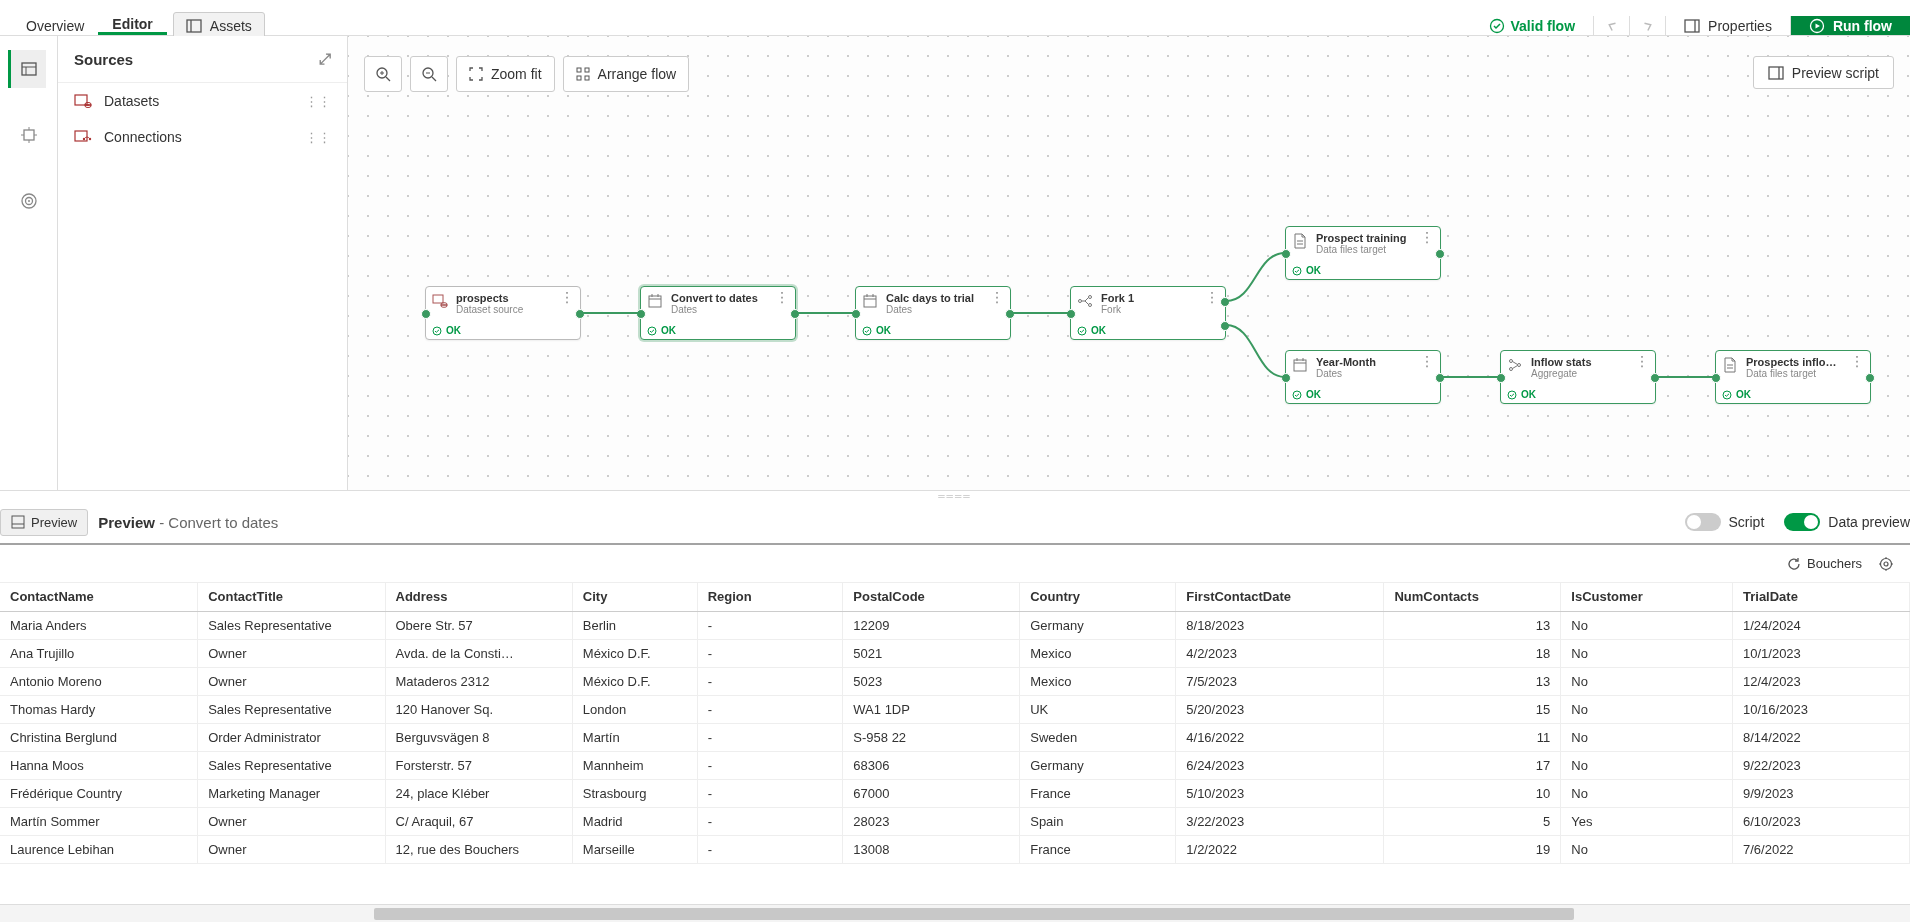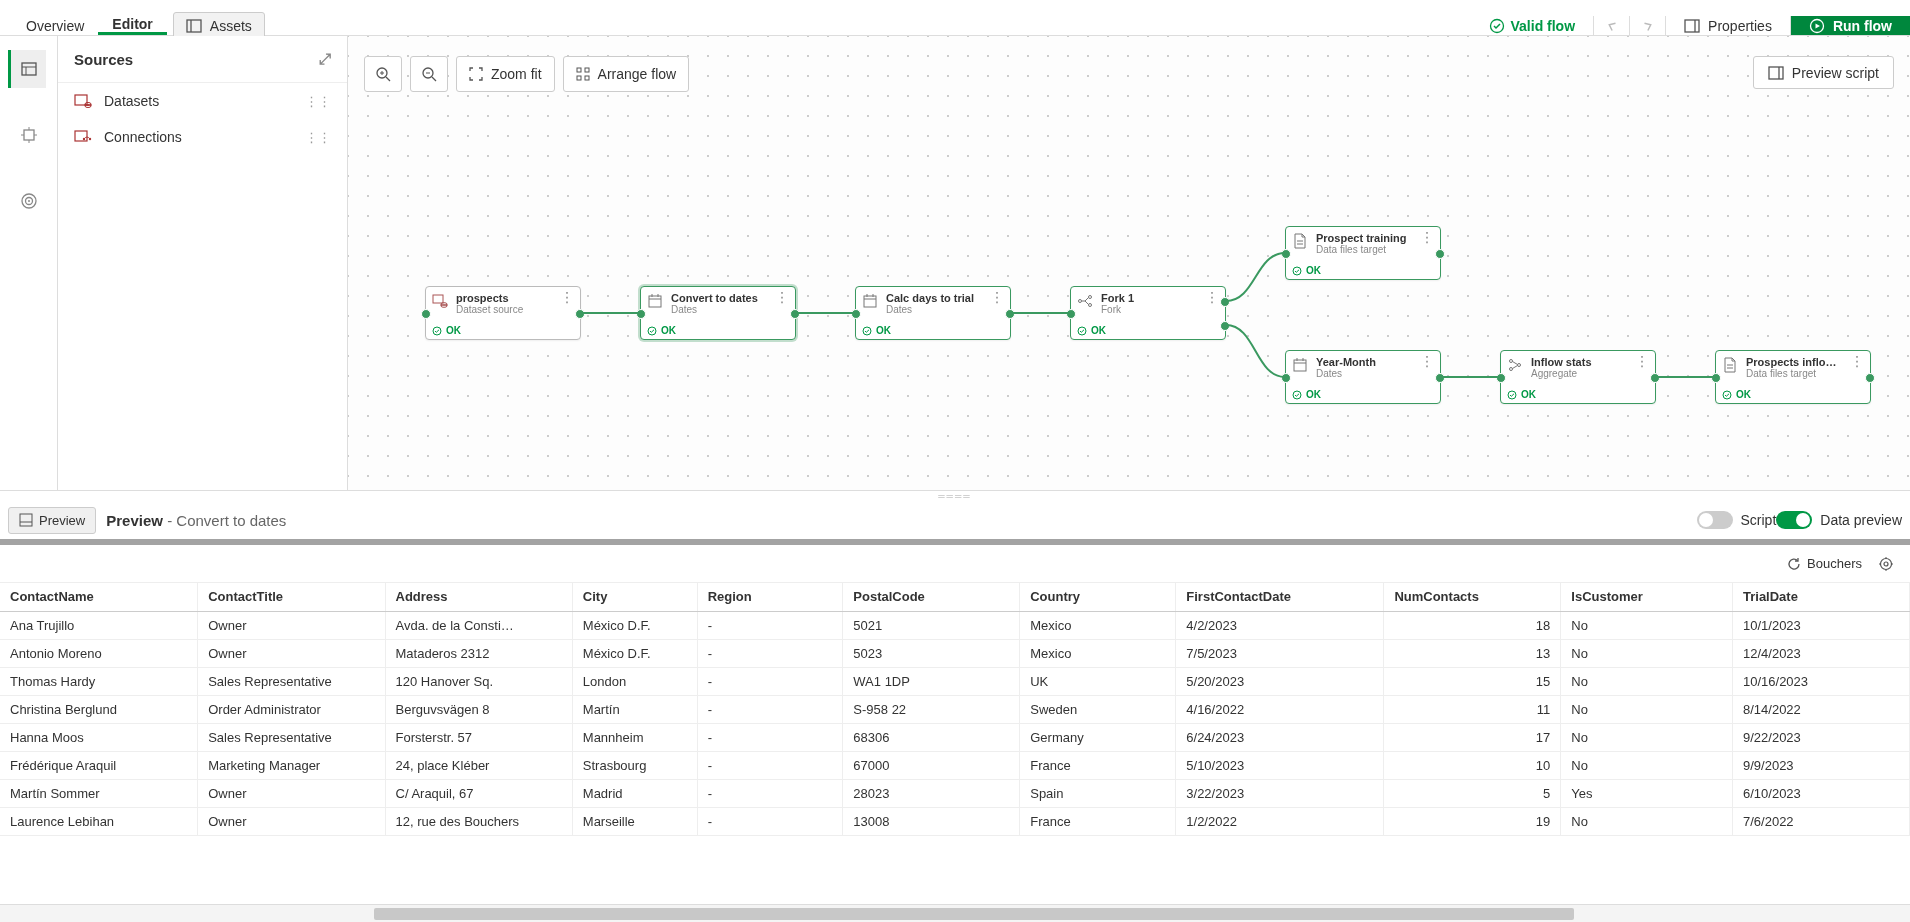--- a/index.html
+++ b/index.html
@@ -38,26 +38,26 @@
 .node-menu{color:#888;font-size:14px;line-height:10px;cursor:pointer}
 .node-foot{position:absolute;bottom:3px;left:6px;display:flex;align-items:center;gap:4px;font-size:10px;color:#009845;font-weight:700}
 .port{position:absolute;width:10px;height:10px;background:#3a9960;border-radius:50%;border:1px solid #fff}
 .port.in{left:-5px;top:22px}
 .port.out{right:-5px;top:22px}
 .port.out-up{right:-5px;top:10px}
 .port.out-dn{right:-5px;top:34px}
 .edge{position:absolute;stroke:#3a9960;stroke-width:2;fill:none;z-index:1}
 .bottom-panel{height:432px;border-top:1px solid #ddd;display:flex;flex-direction:column;width:100%}
 .drag-handle{height:10px;display:flex;align-items:center;justify-content:center;cursor:ns-resize;color:#aaa;letter-spacing:2px;font-size:9px;user-select:none}
-.bp-header{height:44px;display:flex;align-items:center;justify-content:space-between;padding:0 8px;border-bottom:6px solid #a3a3a3}
+.bp-header{height:44px;display:flex;align-items:center;justify-content:space-between;padding:0 0;border-bottom:2px solid #a3a3a3}
 .bp-head-l{display:flex;align-items:center;gap:10px}
 .preview-toggle{background:#f0f0f0;border:1px solid #ccc;padding:5px 10px;display:flex;align-items:center;gap:6px;border-radius:3px;font-size:13px;cursor:pointer}
 .bp-title{font-size:15px;font-weight:600}
 .bp-sub{font-size:15px;color:#666}
-.bp-head-r{display:flex;align-items:flex-end;}
+.bp-head-r{display:flex;align-items:flex-end;gap:20px}
 .switch{width:36px;height:18px;border-radius:9px;position:relative;cursor:pointer}
 .switch.off{background:#ccc}
 .switch.on{background:#009845}
 .switch::after{content:"";position:absolute;width:14px;height:14px;background:#fff;border-radius:50%;top:2px}
 .switch.off::after{left:2px}
 .switch.on::after{right:2px}
 .sw-wrap{display:flex;align-items:center;gap:8px;font-size:14px}
 .bp-actions{height:38px;display:flex;align-items:center;justify-content:flex-end;padding:0 16px;gap:16px;border-bottom:1px solid #eee}
 .refresh-btn{display:flex;align-items:center;gap:6px;cursor:pointer;font-size:13px}
 .table-wrap{overflow:auto;flex:1;position:relative}
@@ -532,20 +532,33 @@
             <th>PostalCode</th>
             <th>Country</th>
             <th>FirstContactDate</th>
             <th>NumContacts</th>
             <th>IsCustomer</th>
             <th>TrialDate</th>
           </tr>
         </thead>
         <tbody>
           <tr>
+            <td>Maria Anders</td>
+            <td>Sales Representative</td>
+            <td>Obere Str. 57</td>
+            <td>Berlin</td>
+            <td>-</td>
+            <td>12209</td>
+            <td>Germany</td>
+            <td>8/18/2023</td>
+            <td class="num">13</td>
+            <td>No</td>
+            <td>1/24/2024</td>
+          </tr>
+          <tr>
             <td>Ana Trujillo</td>
             <td>Owner</td>
             <td>Avda. de la Consti…</td>
             <td>México D.F.</td>
             <td>-</td>
             <td>5021</td>
             <td>Mexico</td>
             <td>4/2/2023</td>
             <td class="num">18</td>
             <td>No</td>
@@ -597,21 +610,21 @@
             <td>Mannheim</td>
             <td>-</td>
             <td>68306</td>
             <td>Germany</td>
             <td>6/24/2023</td>
             <td class="num">17</td>
             <td>No</td>
             <td>9/22/2023</td>
           </tr>
           <tr>
-            <td>Frédérique Araquil</td>
+            <td>Frédérique Country</td>
             <td>Marketing Manager</td>
             <td>24, place Kléber</td>
             <td>Strasbourg</td>
             <td>-</td>
             <td>67000</td>
             <td>France</td>
             <td>5/10/2023</td>
             <td class="num">10</td>
             <td>No</td>
             <td>9/9/2023</td>

